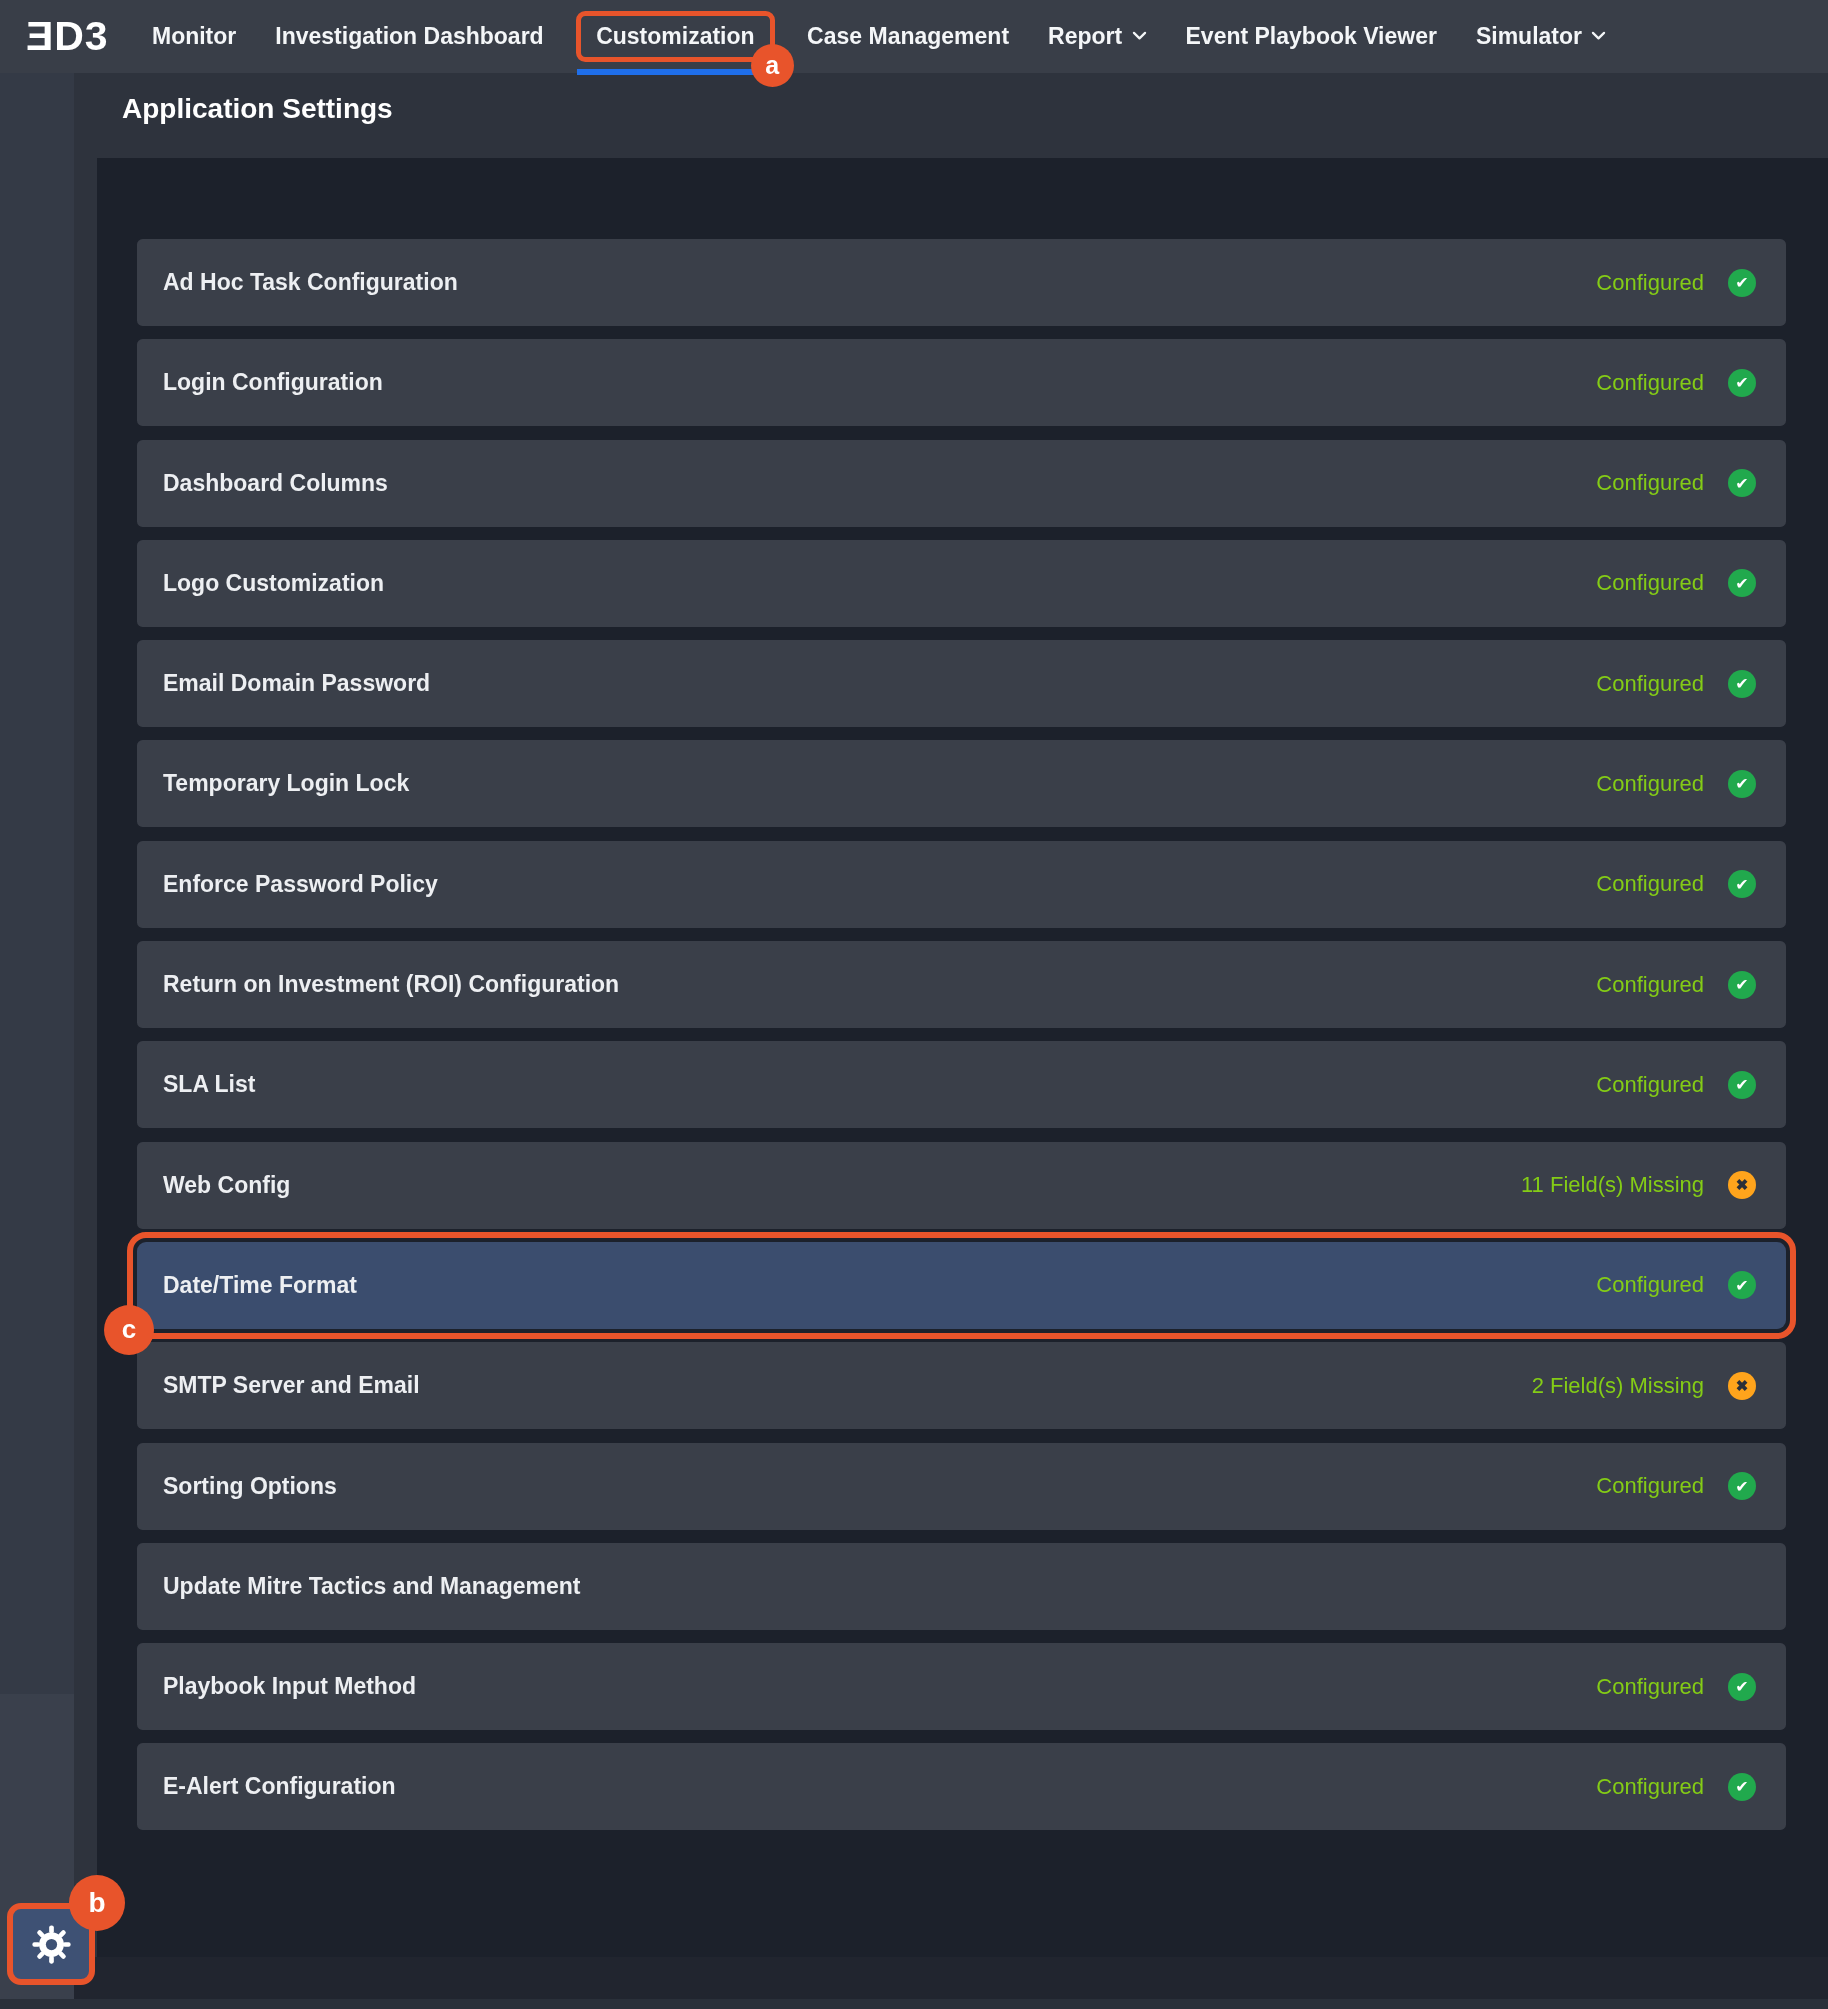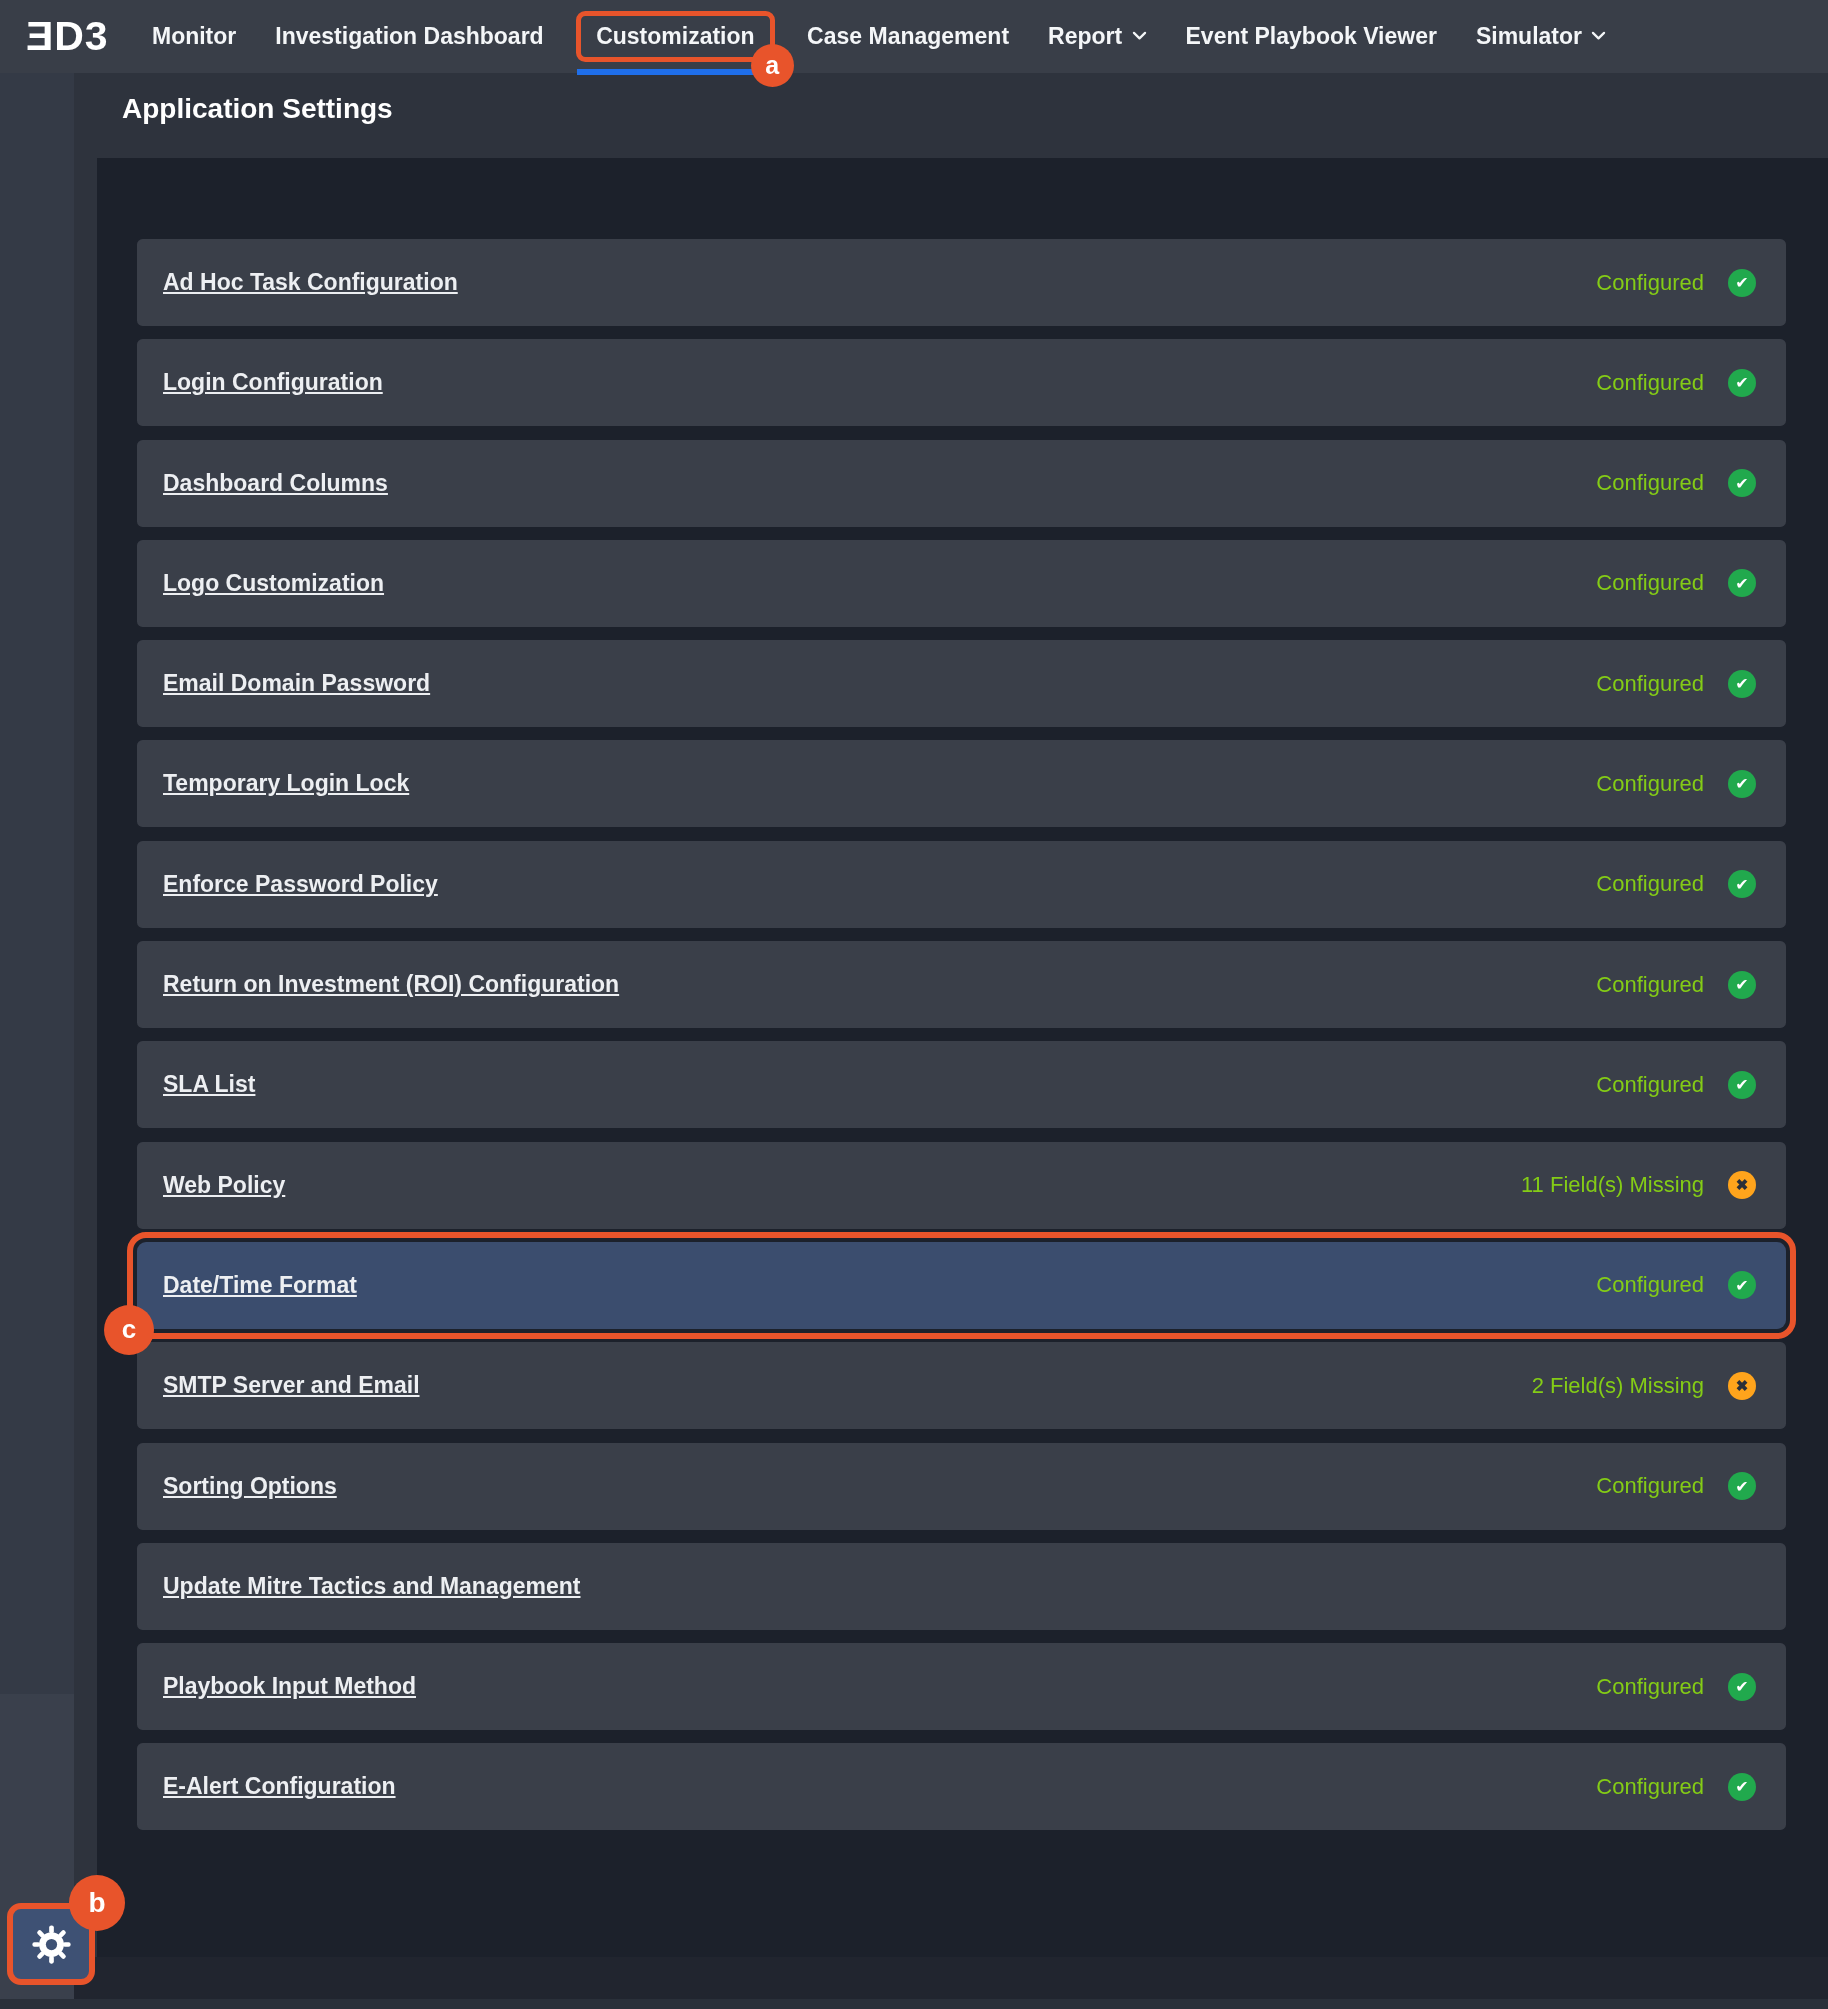--- a/index.html
+++ b/index.html
@@ -77,21 +77,21 @@
     cursor:pointer; z-index:6;
   }
   .gear-btn svg { width:45px; height:45px; display:block; }
   .badge-b { position:absolute; left:69px; top:1875px; width:56px; height:56px; font-size:28px; z-index:7; }
   
   .rows { position:absolute; left:137px; top:239px; width:1649px; z-index:2; }
   .row {
     height:87px; margin-bottom:13.3px; background:#3A3F49; border-radius:5.6px;
     display:flex; align-items:center; padding:0 30px 0 26px; cursor:pointer;
   }
-  .row-title { font-size:23px; font-weight:700; color:#EDEFF2; flex:1;text-decoration:underline; }
+  .row-title { font-size:23px; font-weight:700; color:#EDEFF2; flex:1; }
   .row-status { font-size:22px; color:#84cc16; }
   .status-icon {
     width:28px; height:28px; border-radius:50%; margin-left:24px;
     display:flex; align-items:center; justify-content:center; font-size:16px;
   }
   .status-icon.check { background:#21A94D; color:#FFFFFF; }
   .status-icon.check::after { content:"✔"; }
   .status-icon.cross { background:#FFA41C; color:#2B2F38; font-weight:700; }
   .status-icon.cross::after { content:"✖"; font-size:15px; }
   .status-icon.none { visibility:hidden; }
@@ -342,21 +342,21 @@
     <span class="status-icon check"></span>
   </div>
 
   <div class="row">
     <span class="row-title">SLA List</span>
     <span class="row-status">Configured</span>
     <span class="status-icon check"></span>
   </div>
 
   <div class="row">
-    <span class="row-title">Web Policy</span>
+    <span class="row-title">Web Config</span>
     <span class="row-status">11 Field(s) Missing</span>
     <span class="status-icon cross"></span>
   </div>
 
   <div class="row row-highlight">
     <span class="row-title">Date/Time Format</span>
     <span class="row-status">Configured</span>
     <span class="status-icon check"></span>
     <span class="badge badge-c">c</span>
   </div>

